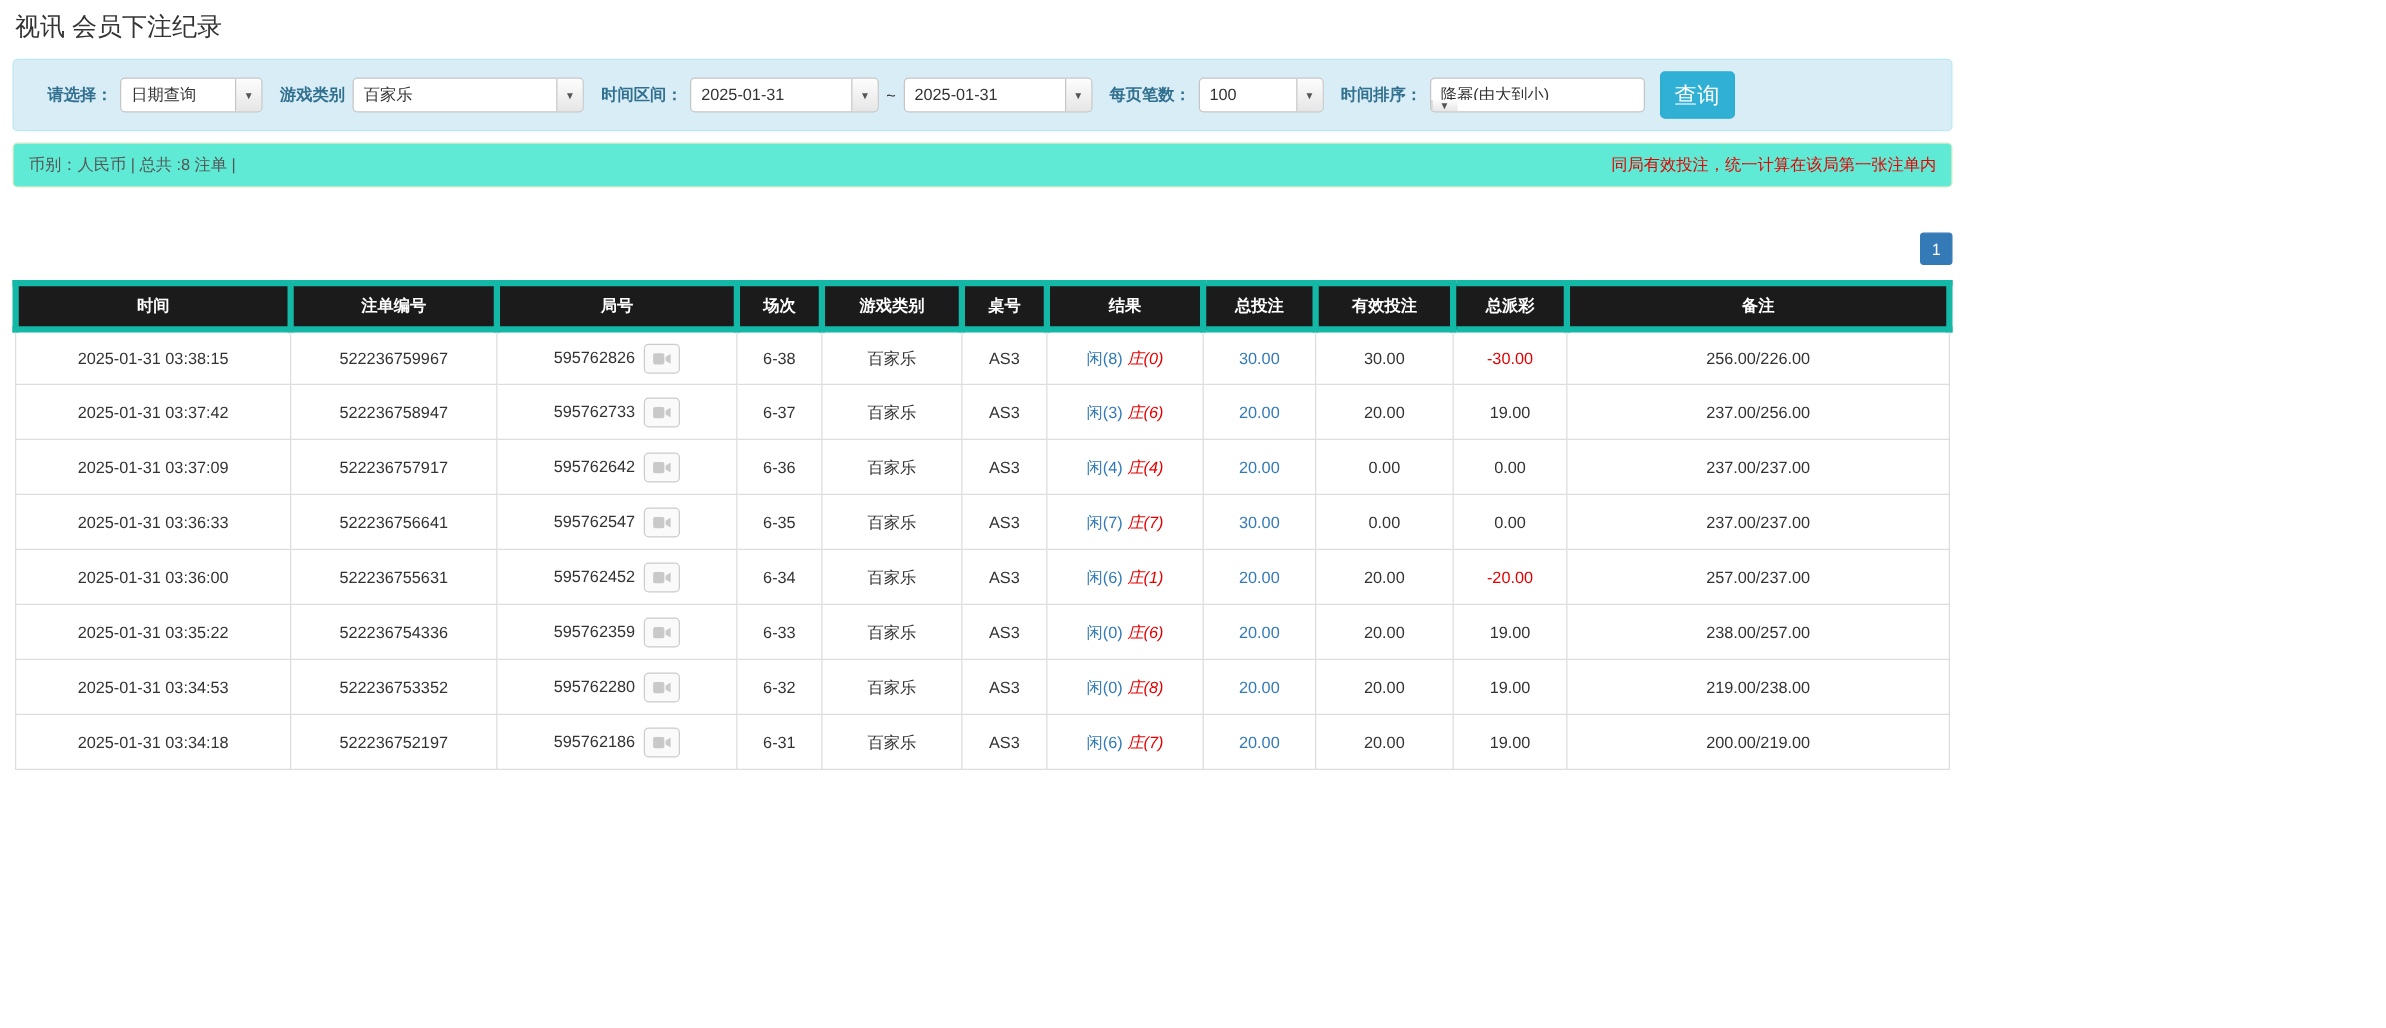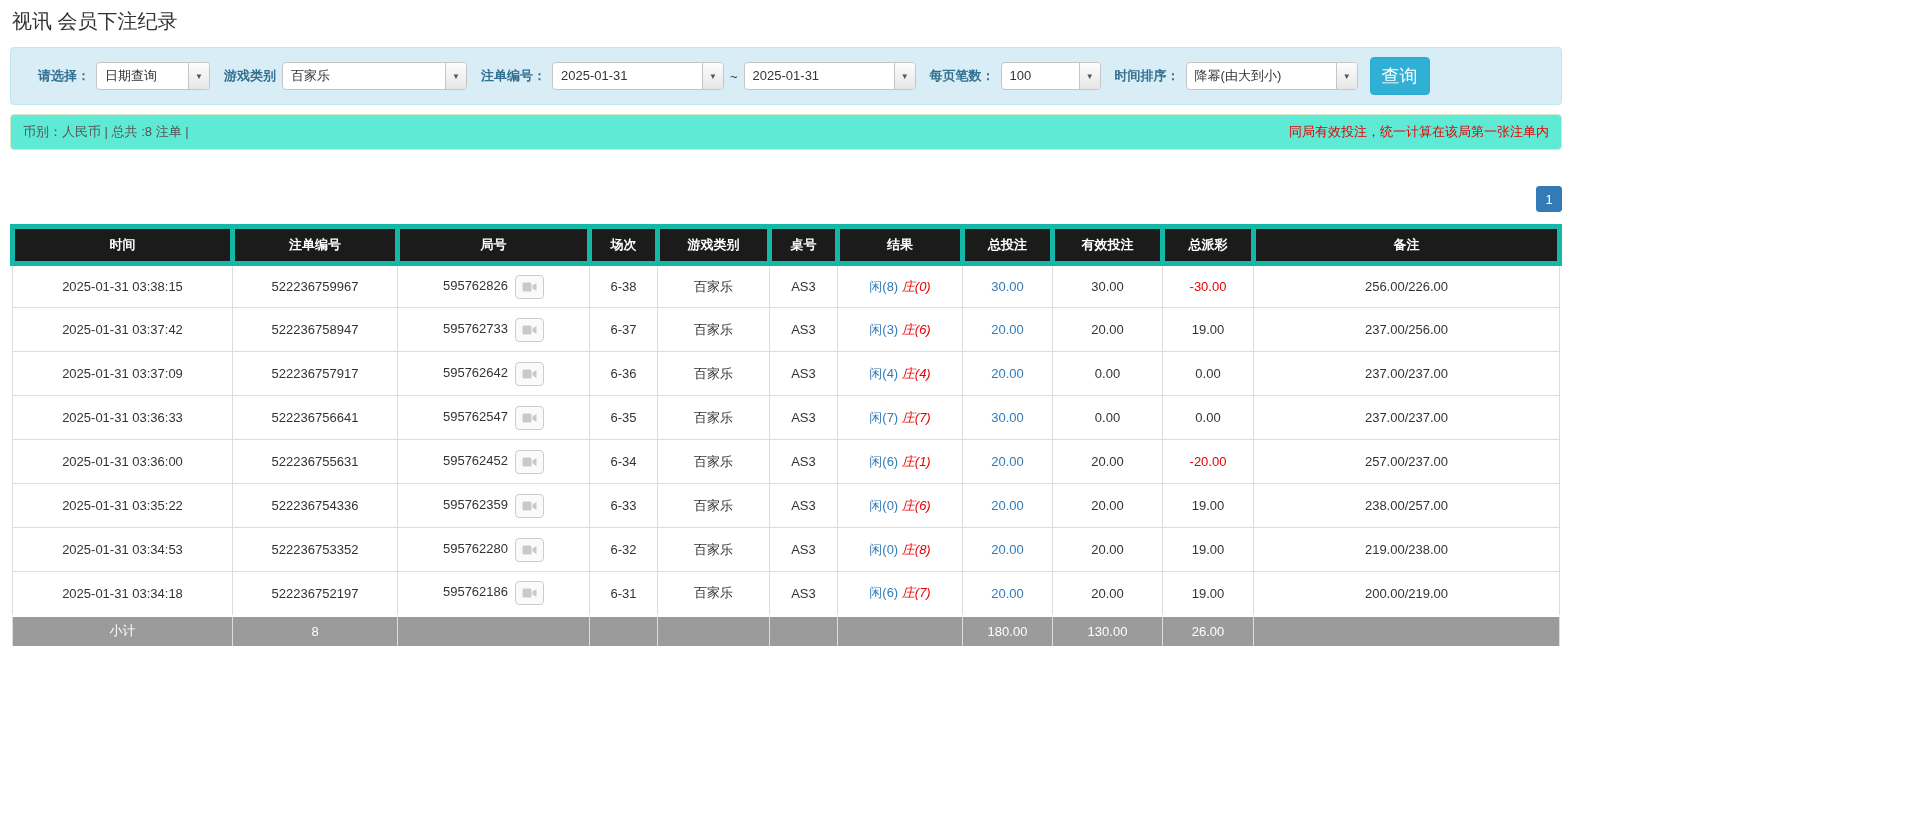--- a/index.html
+++ b/index.html
@@ -27,23 +27,23 @@
   }
   .combo .combo-text { flex:1; padding:0 8px; font-size:13px; line-height:26px; color:#333; overflow:hidden; }
   .combo .combo-caret {
     width:21px; border-left:1px solid #c5c5c5;
     background:linear-gradient(#fdfdfd,#e6e6e6);
     display:flex; align-items:center; justify-content:center;
     color:#555; font-size:8px;
   }
   .w-select { width:114px; }
   .w-game  { width:185px; }
-  .w-date  { width:172px;gap:12px; }
+  .w-date  { width:151px;gap:12px; }
   .w-pp    { width:100px; }
-  .w-sort  { width:172px; }
+  .w-sort  { width:172px;flex-direction:column; }
   .tilde { margin:0 6px; color:#333; font-size:13px; }
   .search-btn {
     margin-left:12px; background:#31b0d5; border:1px solid #2aabd2; color:#fff;
     font-size:18px; padding:6px 11px; border-radius:4px; cursor:pointer;
     font-family:"Liberation Sans", sans-serif;
   }
 
   
   .summary-bar {
     background:#5eead4; border:1px solid #d6e9c6; border-radius:4px;
@@ -100,21 +100,21 @@
         <span class="combo-text">日期查询</span>
         <span class="combo-caret">▼</span>
       </div>
 
       <span class="filter-label gap">游戏类别</span>
       <div class="combo w-game">
         <span class="combo-text">百家乐</span>
         <span class="combo-caret">▼</span>
       </div>
 
-      <span class="filter-label gap">注单编号：</span>
+      <span class="filter-label gap">时间区间：</span>
       <div class="combo w-date">
         <span class="combo-text">2025-01-31</span>
         <span class="combo-caret">▼</span>
       </div>
       <span class="tilde">~</span>
       <div class="combo w-date">
         <span class="combo-text">2025-01-31</span>
         <span class="combo-caret">▼</span>
       </div>
 
@@ -350,30 +350,17 @@
     <td>
       <span class="res-player">闲(6)</span> <span class="res-banker">庄(7)</span>
     </td>
     <td><a class="bet-link">20.00</a></td>
     <td>20.00</td>
     <td class="payout">19.00</td>
     <td>200.00/219.00</td>
   </tr>
 </tbody>
       <tfoot>
-        <tr class="footer-row">
-          <td>小计</td>
-          <td>8</td>
-          <td></td>
-          <td></td>
-          <td></td>
-          <td></td>
-          <td></td>
-          <td>180.00</td>
-          <td>130.00</td>
-          <td>26.00</td>
-          <td></td>
-        </tr>
       </tfoot>
     </table>
 
   </div>
 </div>
 
 </body></html>

